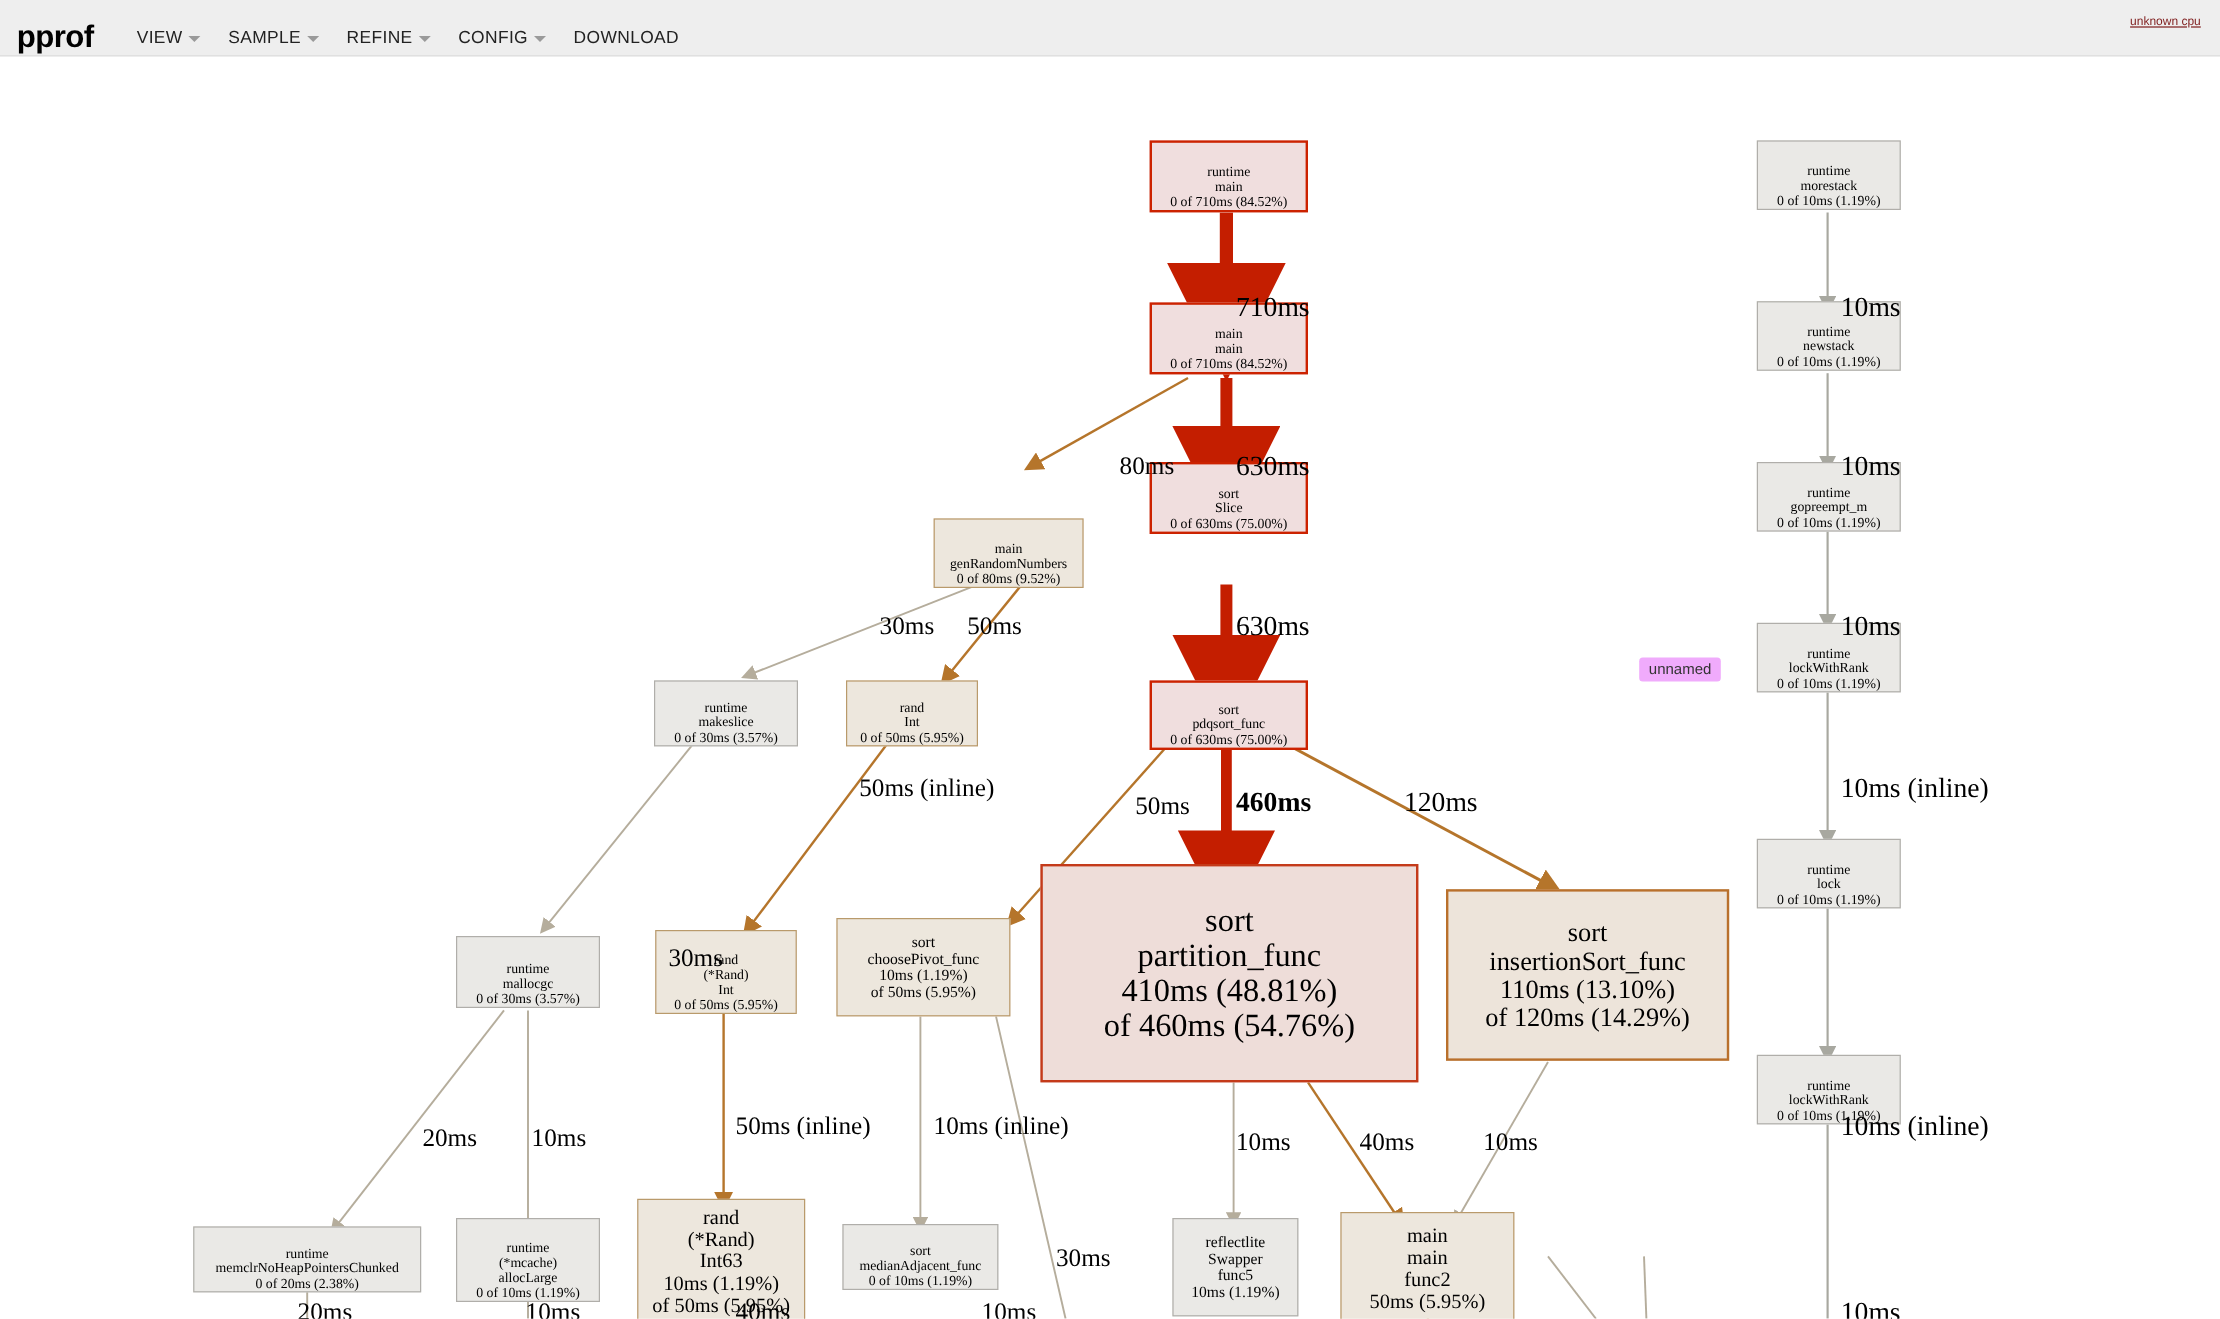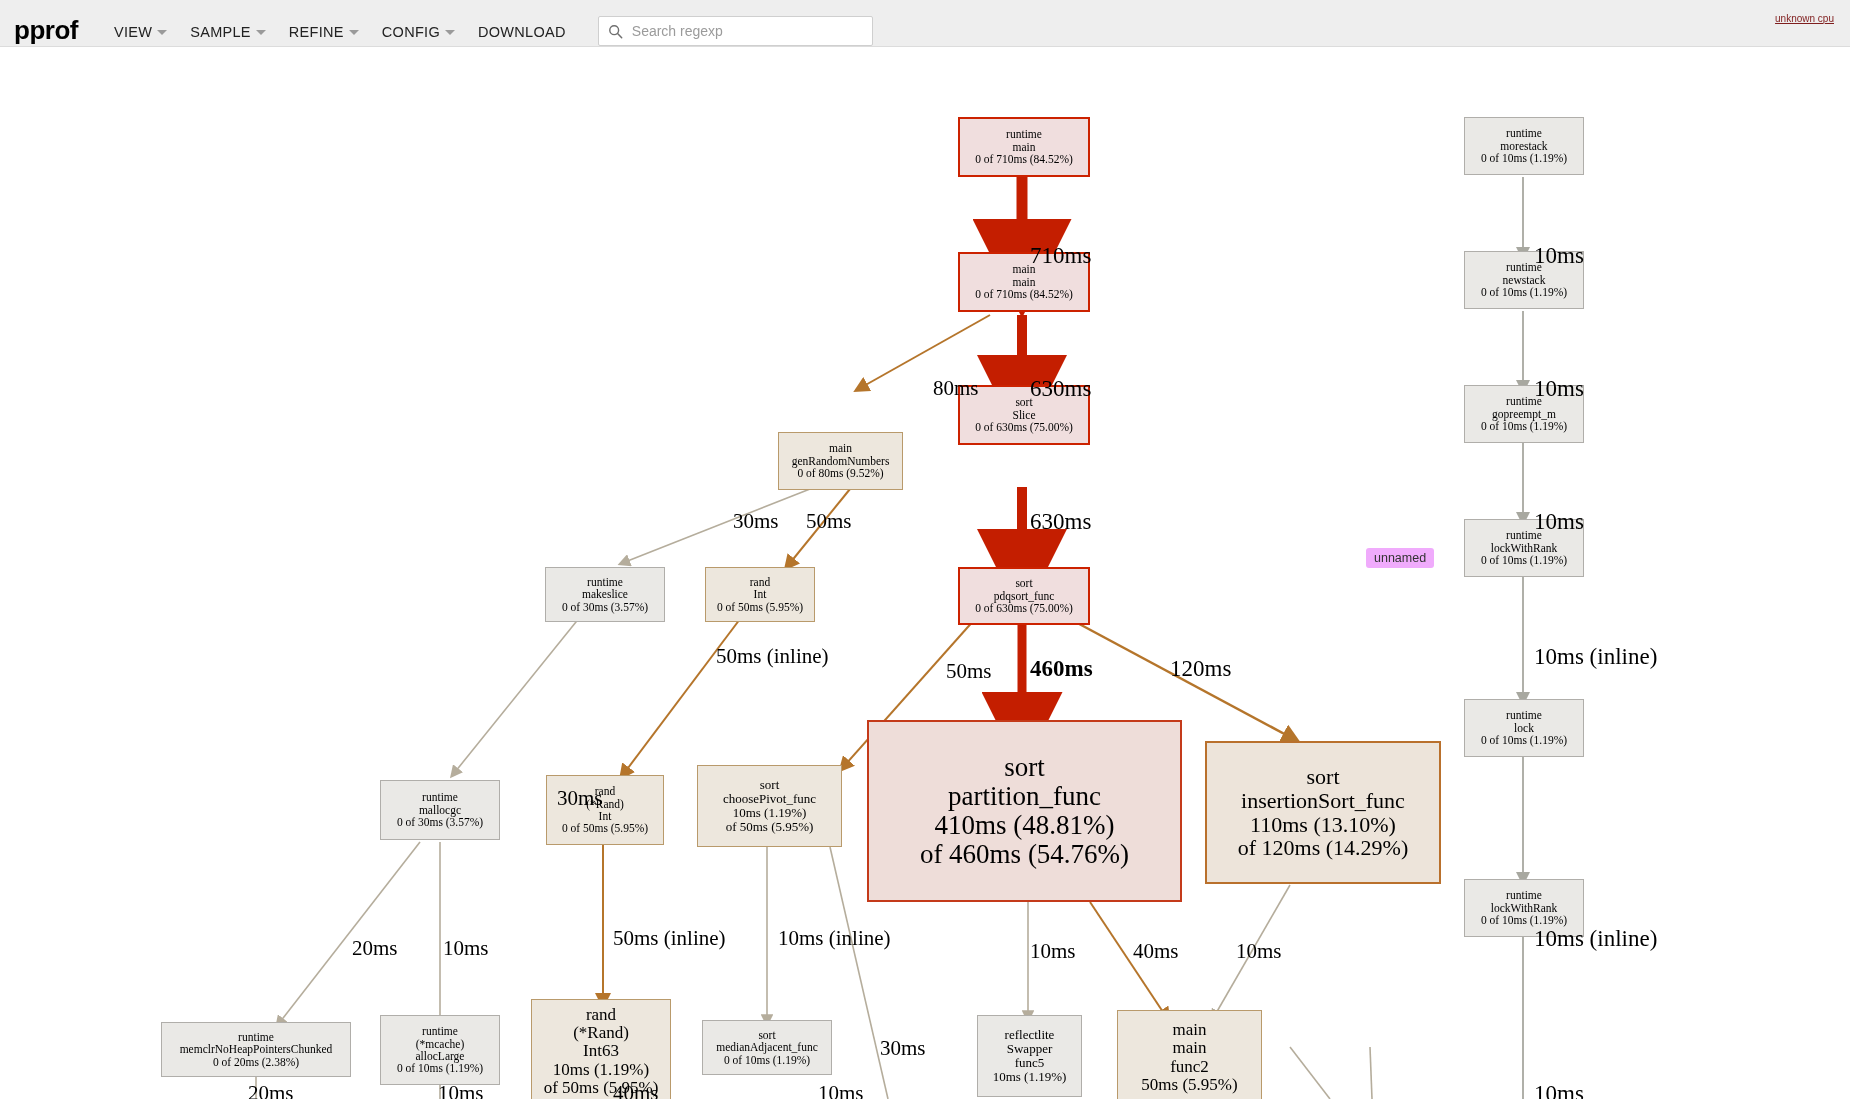--- a/index.html
+++ b/index.html
@@ -97,21 +97,21 @@
   }
   .node .ln { display: block; white-space: nowrap; }
 
   
   .n-grey  { background: #eae9e6; border-color: #b0aeaa; }
   .n-tan   { background: #ede7dd; border-color: #b99a6b; }
   .n-red   { background: #f0dede; border-color: #cc2200; border-width: 2px; }
   .n-hot   { background: #eeddd9; border-color: #c43a1a; border-width: 2px; }
   .n-hot2  { background: #ede4da; border-color: #b9702c; border-width: 2px; }
 
-  .fs-sm  { font-size: 11.5px; }
+  .fs-sm  { font-size: 11.5px; justify-content: flex-end; }
   .fs-md  { font-size: 13px; }
   .fs-lg  { font-size: 17px; }
   .fs-xl  { font-size: 22px; }
   .fs-xxl { font-size: 27px; }
 
   .edgelabel {
     position: absolute;
     font-family: "Liberation Serif", serif;
     color: #000;
     white-space: nowrap;
@@ -152,27 +152,20 @@
     <span class="caret"></span>
   </div>
   <div class="menu-item has-caret">
     <span>CONFIG</span>
     <span class="caret"></span>
   </div>
   <div class="menu-item">
     <span>DOWNLOAD</span>
   </div>
 
-  <div id="search-wrap">
-    <svg id="search-icon" viewBox="0 0 16 16">
-      <circle cx="6.6" cy="6.6" r="4.7" fill="none" stroke="#6f6f6f" stroke-width="1.5"></circle>
-      <line x1="10.2" y1="10.2" x2="14.6" y2="14.6" stroke="#6f6f6f" stroke-width="1.6" stroke-linecap="round"></line>
-    </svg>
-    <input id="search-input" type="text" placeholder="Search regexp" style="">
-  </div>
 
   <a id="cpu-link" href="#">unknown cpu</a>
 </div>
 
 <div id="graph">
 
   <svg id="edges" width="1850" height="1052">
     <defs>
       <marker id="ahHot" markerWidth="9" markerHeight="9" refX="3" refY="4.5" orient="auto">
         <path d="M0,0 L9,4.5 L0,9 z" fill="#c41e00"></path>

